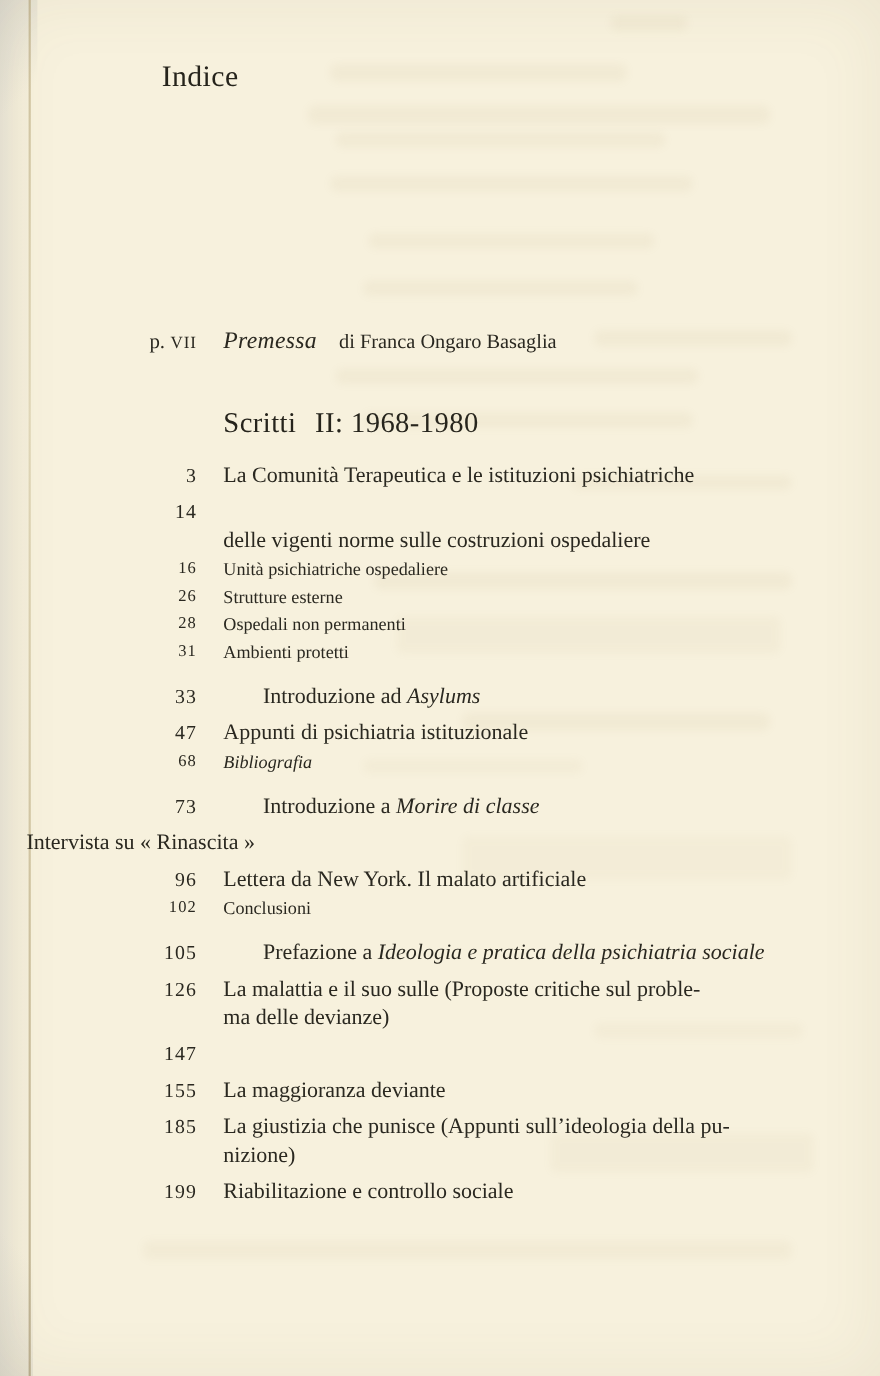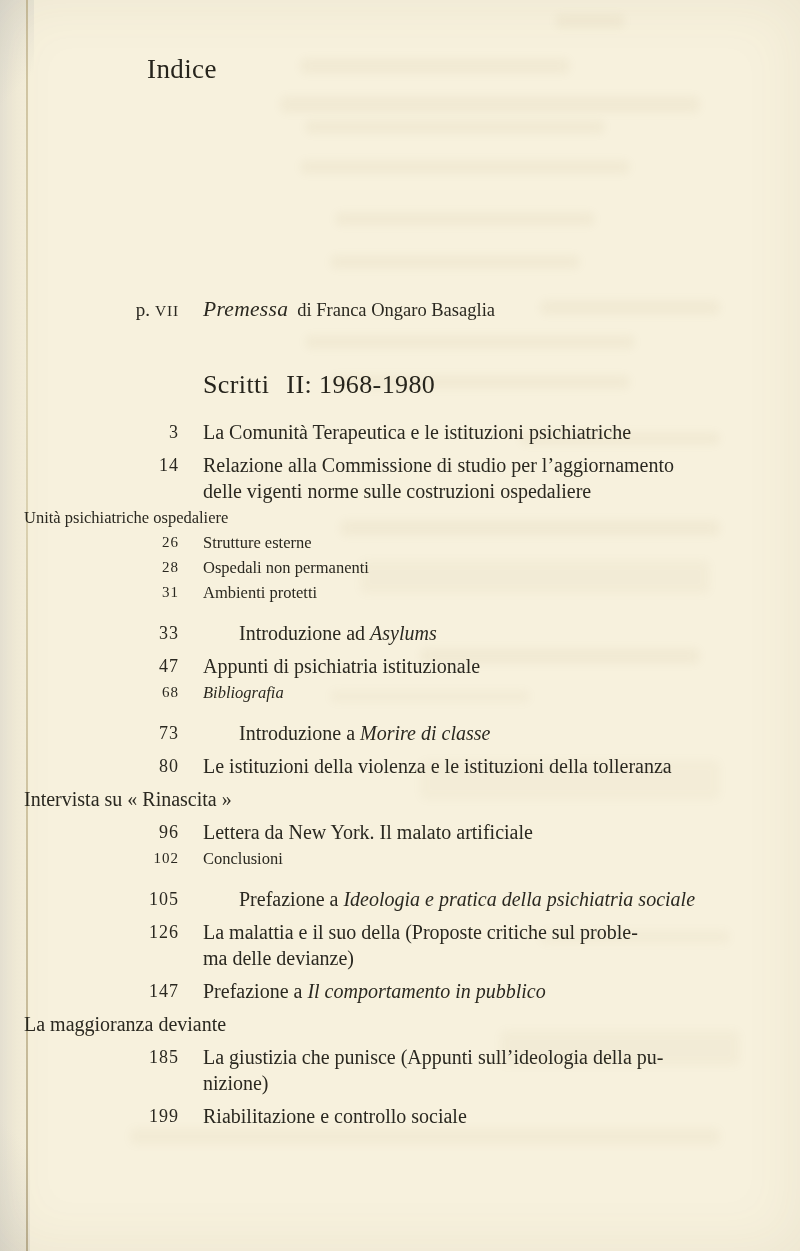--- a/index.html
+++ b/index.html
@@ -92,21 +92,21 @@
   .fm-title-col {
     margin-left: 24px;
   }
   .fm-work-title {
     font-style: italic;
     font-size: 21.5px;
     letter-spacing: 0.3px;
   }
   .fm-byline {
     font-size: 18.5px;
-    margin-left: 9px;
+    margin-left: 20px;
   }
 
   .section-heading {
     position: absolute;
     left: 203px;
     top: 370px;
     font-size: 26px;
     letter-spacing: 0.4px;
     color: #26241c;
   }
@@ -188,23 +188,24 @@
     <span class="label">Scritti</span><span class="range">II: 1968-1980</span>
   </div>
 
   <div class="toc">
       <div class="entry main">
         <span class="num">3</span>
         <span class="title"><span>La Comunità Terapeutica e le istituzioni psichiatriche</span></span>
       </div>
       <div class="entry main">
         <span class="num">14</span>
-        <span class="title"><span>Relazione alla Commissione di studio per l’aggiornamento</span><br><span>delle vigenti norme sulle costruzioni ospedaliere</span></span>
-      </div>
-      <div class="entry sub">
+        <span class="title"><br><span>delle vigenti norme sulle costruzioni ospedaliere</span></span>
+      </div>
+      <div class="entry sub">
+        <span class="num">16</span>
         <span class="title"><span>Unità psichiatriche ospedaliere</span></span>
       </div>
       <div class="entry sub">
         <span class="num">26</span>
         <span class="title"><span>Strutture esterne</span></span>
       </div>
       <div class="entry sub">
         <span class="num">28</span>
         <span class="title"><span>Ospedali non permanenti</span></span>
       </div>
@@ -222,47 +223,43 @@
       </div>
       <div class="entry sub">
         <span class="num">68</span>
         <span class="title"><span class="it">Bibliografia</span></span>
       </div>
       <div class="entry main gap">
         <span class="num">73</span>
         <span class="title"><span>Introduzione a </span><span class="it">Morire di classe</span></span>
       </div>
       <div class="entry main">
-        <span class="num">80</span>
-        <span class="title"><span>Le istituzioni della violenza e le istituzioni della tolleranza</span></span>
-      </div>
-      <div class="entry main">
         <span class="title"><span>Intervista su « Rinascita »</span></span>
       </div>
       <div class="entry main">
         <span class="num">96</span>
         <span class="title"><span>Lettera da New York. Il malato artificiale</span></span>
       </div>
       <div class="entry sub">
         <span class="num">102</span>
         <span class="title"><span>Conclusioni</span></span>
       </div>
       <div class="entry main gap">
         <span class="num">105</span>
         <span class="title"><span>Prefazione a </span><span class="it">Ideologia e pratica della psichiatria sociale</span></span>
       </div>
       <div class="entry main">
         <span class="num">126</span>
-        <span class="title"><span>La malattia e il suo della (Proposte critiche sul proble-</span><br><span>ma delle devianze)</span></span>
+        <span class="title"><span>La malattia e il suo sulle (Proposte critiche sul proble-</span><br><span>ma delle devianze)</span></span>
       </div>
       <div class="entry main">
         <span class="num">147</span>
-        <span class="title"><span>Prefazione a </span><span class="it">Il comportamento in pubblico</span></span>
-      </div>
-      <div class="entry main">
+      </div>
+      <div class="entry main">
+        <span class="num">155</span>
         <span class="title"><span>La maggioranza deviante</span></span>
       </div>
       <div class="entry main">
         <span class="num">185</span>
         <span class="title"><span>La giustizia che punisce (Appunti sull’ideologia della pu-</span><br><span>nizione)</span></span>
       </div>
       <div class="entry main">
         <span class="num">199</span>
         <span class="title"><span>Riabilitazione e controllo sociale</span></span>
       </div>

